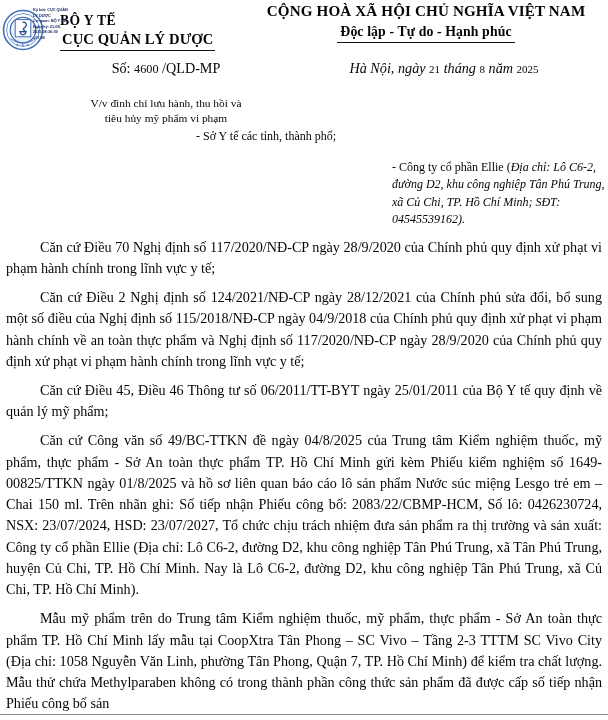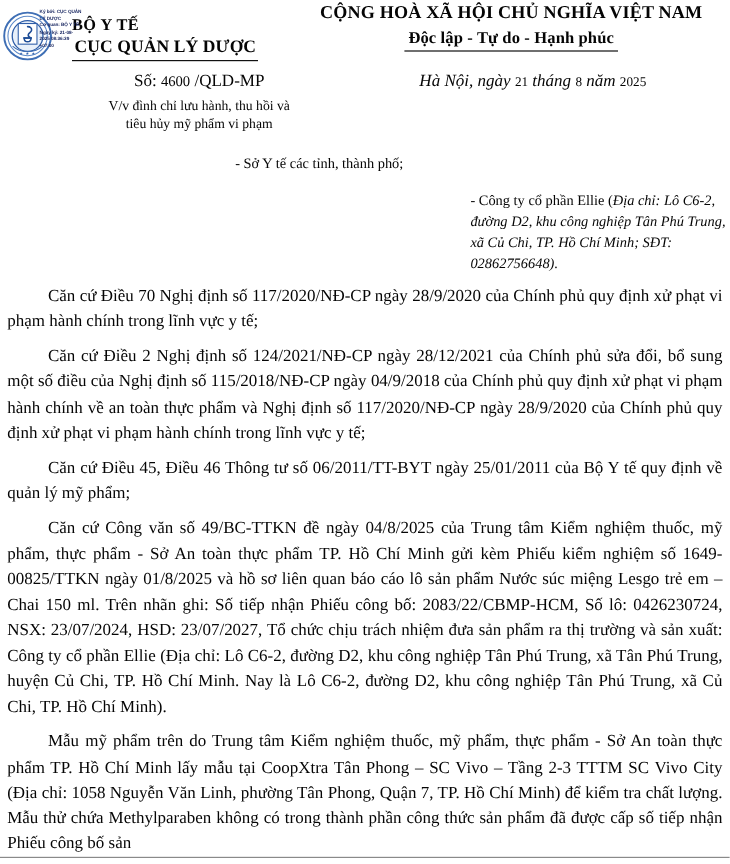--- a/index.html
+++ b/index.html
@@ -108,21 +108,21 @@
     width: 212px;
     text-align: center;
     font-size: 14.2px;
     white-space: nowrap;
   }
   .docnum .num-val { font-size: 12.2px; }
 
   .subject {
     position: absolute;
     left: 56px;
-    top: 82px;
+    top: 96px;
     width: 220px;
     text-align: center;
     font-size: 11.4px;
     line-height: 1.32;
   }
 
   .dateline {
     position: absolute;
     left: 286px;
     top: 60px;
@@ -240,21 +240,21 @@
       <span>tháng</span>
       <span class="d-val">8</span>
       <span>năm</span>
       <span class="d-val">2025</span>
     </div>
   </div>
 
   <div class="kinhgui-wrap">
     <div class="recip">- Sở Y tế các tỉnh, thành phố;</div>
     <div class="recip recip-flow r2">
-      <span>- Công ty cổ phần Ellie (</span><em>Địa chỉ: Lô C6-2, đường D2, khu công nghiệp Tân Phú Trung, xã Củ Chi, TP. Hồ Chí Minh; SĐT: 02862756648).</em>
+      <span>- Công ty cổ phần Ellie (</span><em>Địa chỉ: Lô C6-2, đường D2, khu công nghiệp Tân Phú Trung, xã Củ Chi, TP. Hồ Chí Minh; SĐT: 04545539162).</em>
     </div>
   </div>
 
   <div class="body-text">
     <p class="gap">Căn cứ Điều 70 Nghị định số 117/2020/NĐ-CP ngày 28/9/2020 của Chính phủ quy định xử phạt vi phạm hành chính trong lĩnh vực y tế;</p>
     <p class="gap">Căn cứ Điều 2 Nghị định số 124/2021/NĐ-CP ngày 28/12/2021 của Chính phủ sửa đổi, bổ sung một số điều của Nghị định số 115/2018/NĐ-CP ngày 04/9/2018 của Chính phủ quy định xử phạt vi phạm hành chính về an toàn thực phẩm và Nghị định số 117/2020/NĐ-CP ngày 28/9/2020 của Chính phủ quy định xử phạt vi phạm hành chính trong lĩnh vực y tế;</p>
     <p class="gap">Căn cứ Điều 45, Điều 46 Thông tư số 06/2011/TT-BYT ngày 25/01/2011 của Bộ Y tế quy định về quản lý mỹ phẩm;</p>
     <p class="gap">Căn cứ Công văn số 49/BC-TTKN đề ngày 04/8/2025 của Trung tâm Kiểm nghiệm thuốc, mỹ phẩm, thực phẩm - Sở An toàn thực phẩm TP. Hồ Chí Minh gửi kèm Phiếu kiểm nghiệm số 1649-00825/TTKN ngày 01/8/2025 và hồ sơ liên quan báo cáo lô sản phẩm Nước súc miệng Lesgo trẻ em – Chai 150 ml. Trên nhãn ghi: Số tiếp nhận Phiếu công bố: 2083/22/CBMP-HCM, Số lô: 0426230724, NSX: 23/07/2024, HSD: 23/07/2027, Tổ chức chịu trách nhiệm đưa sản phẩm ra thị trường và sản xuất: Công ty cổ phần Ellie (Địa chỉ: Lô C6-2, đường D2, khu công nghiệp Tân Phú Trung, xã Tân Phú Trung, huyện Củ Chi, TP. Hồ Chí Minh. Nay là Lô C6-2, đường D2, khu công nghiệp Tân Phú Trung, xã Củ Chi, TP. Hồ Chí Minh).</p>
     <p class="gap"><span>Mẫu mỹ phẩm trên do Trung tâm Kiểm nghiệm thuốc, mỹ phẩm, thực phẩm - Sở An toàn thực phẩm TP. Hồ Chí Minh lấy mẫu tại CoopXtra Tân Phong – SC Vivo – Tầng 2-3 TTTM SC Vivo City (Địa chỉ: 1058 Nguyễn Văn Linh, phường Tân Phong, Quận 7, TP. Hồ Chí Minh) để kiểm tra chất lượng. Mẫu thử chứa Methylparaben không có trong thành phần công thức sản phẩm đã được cấp số tiếp nhận Phiếu công bố sản </span></p>
 

